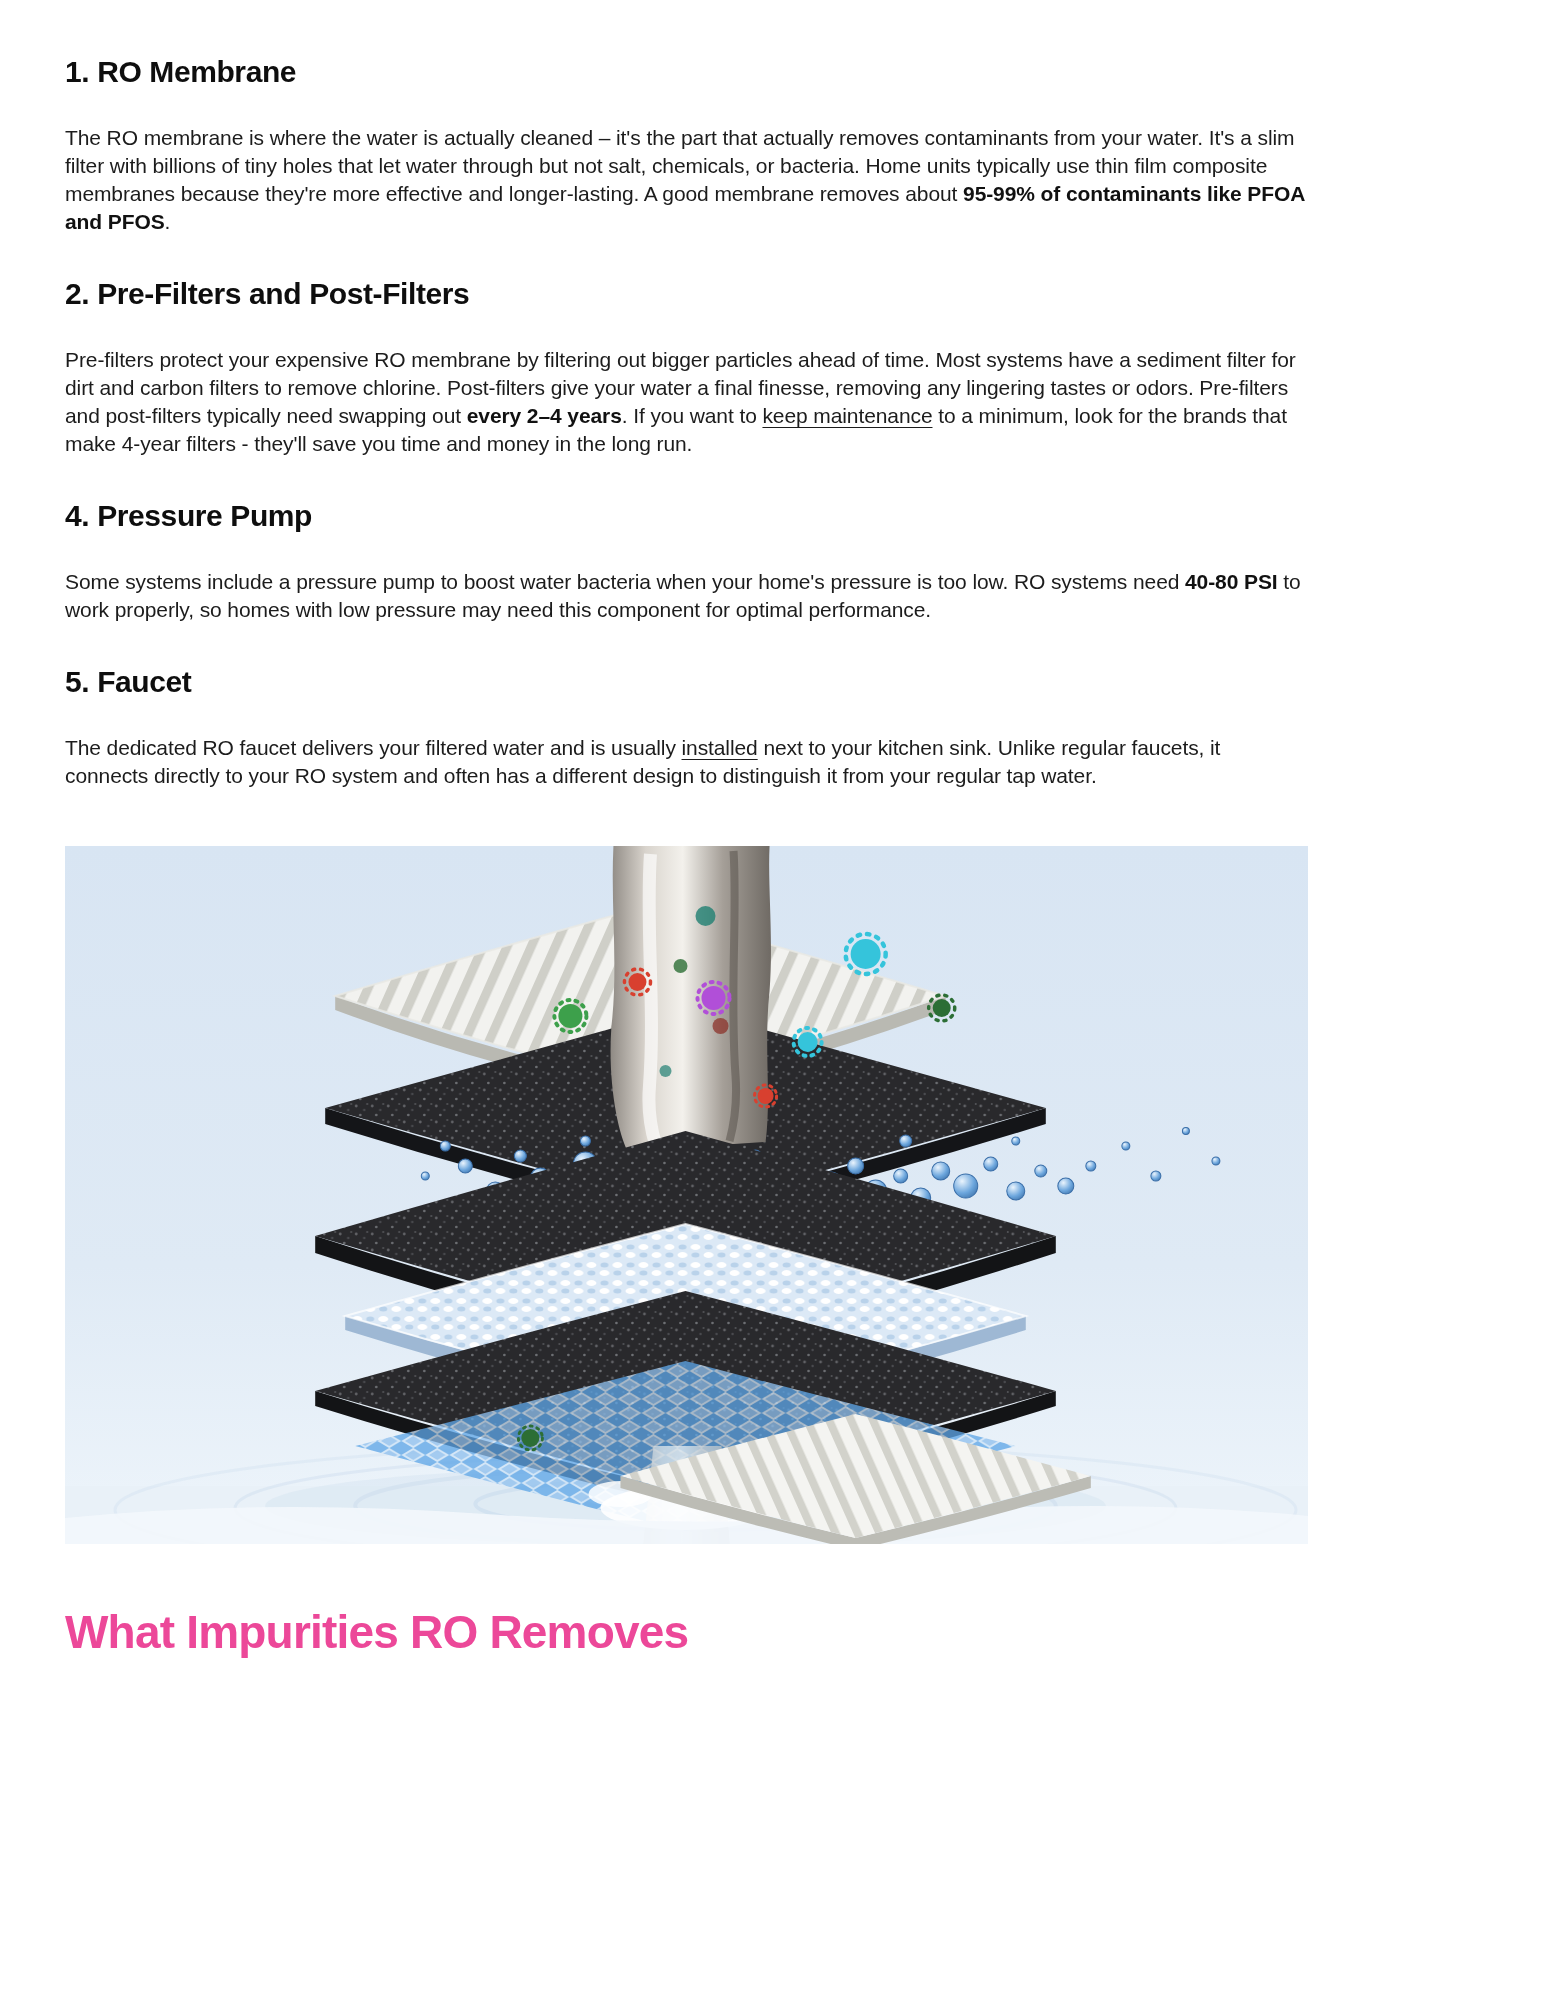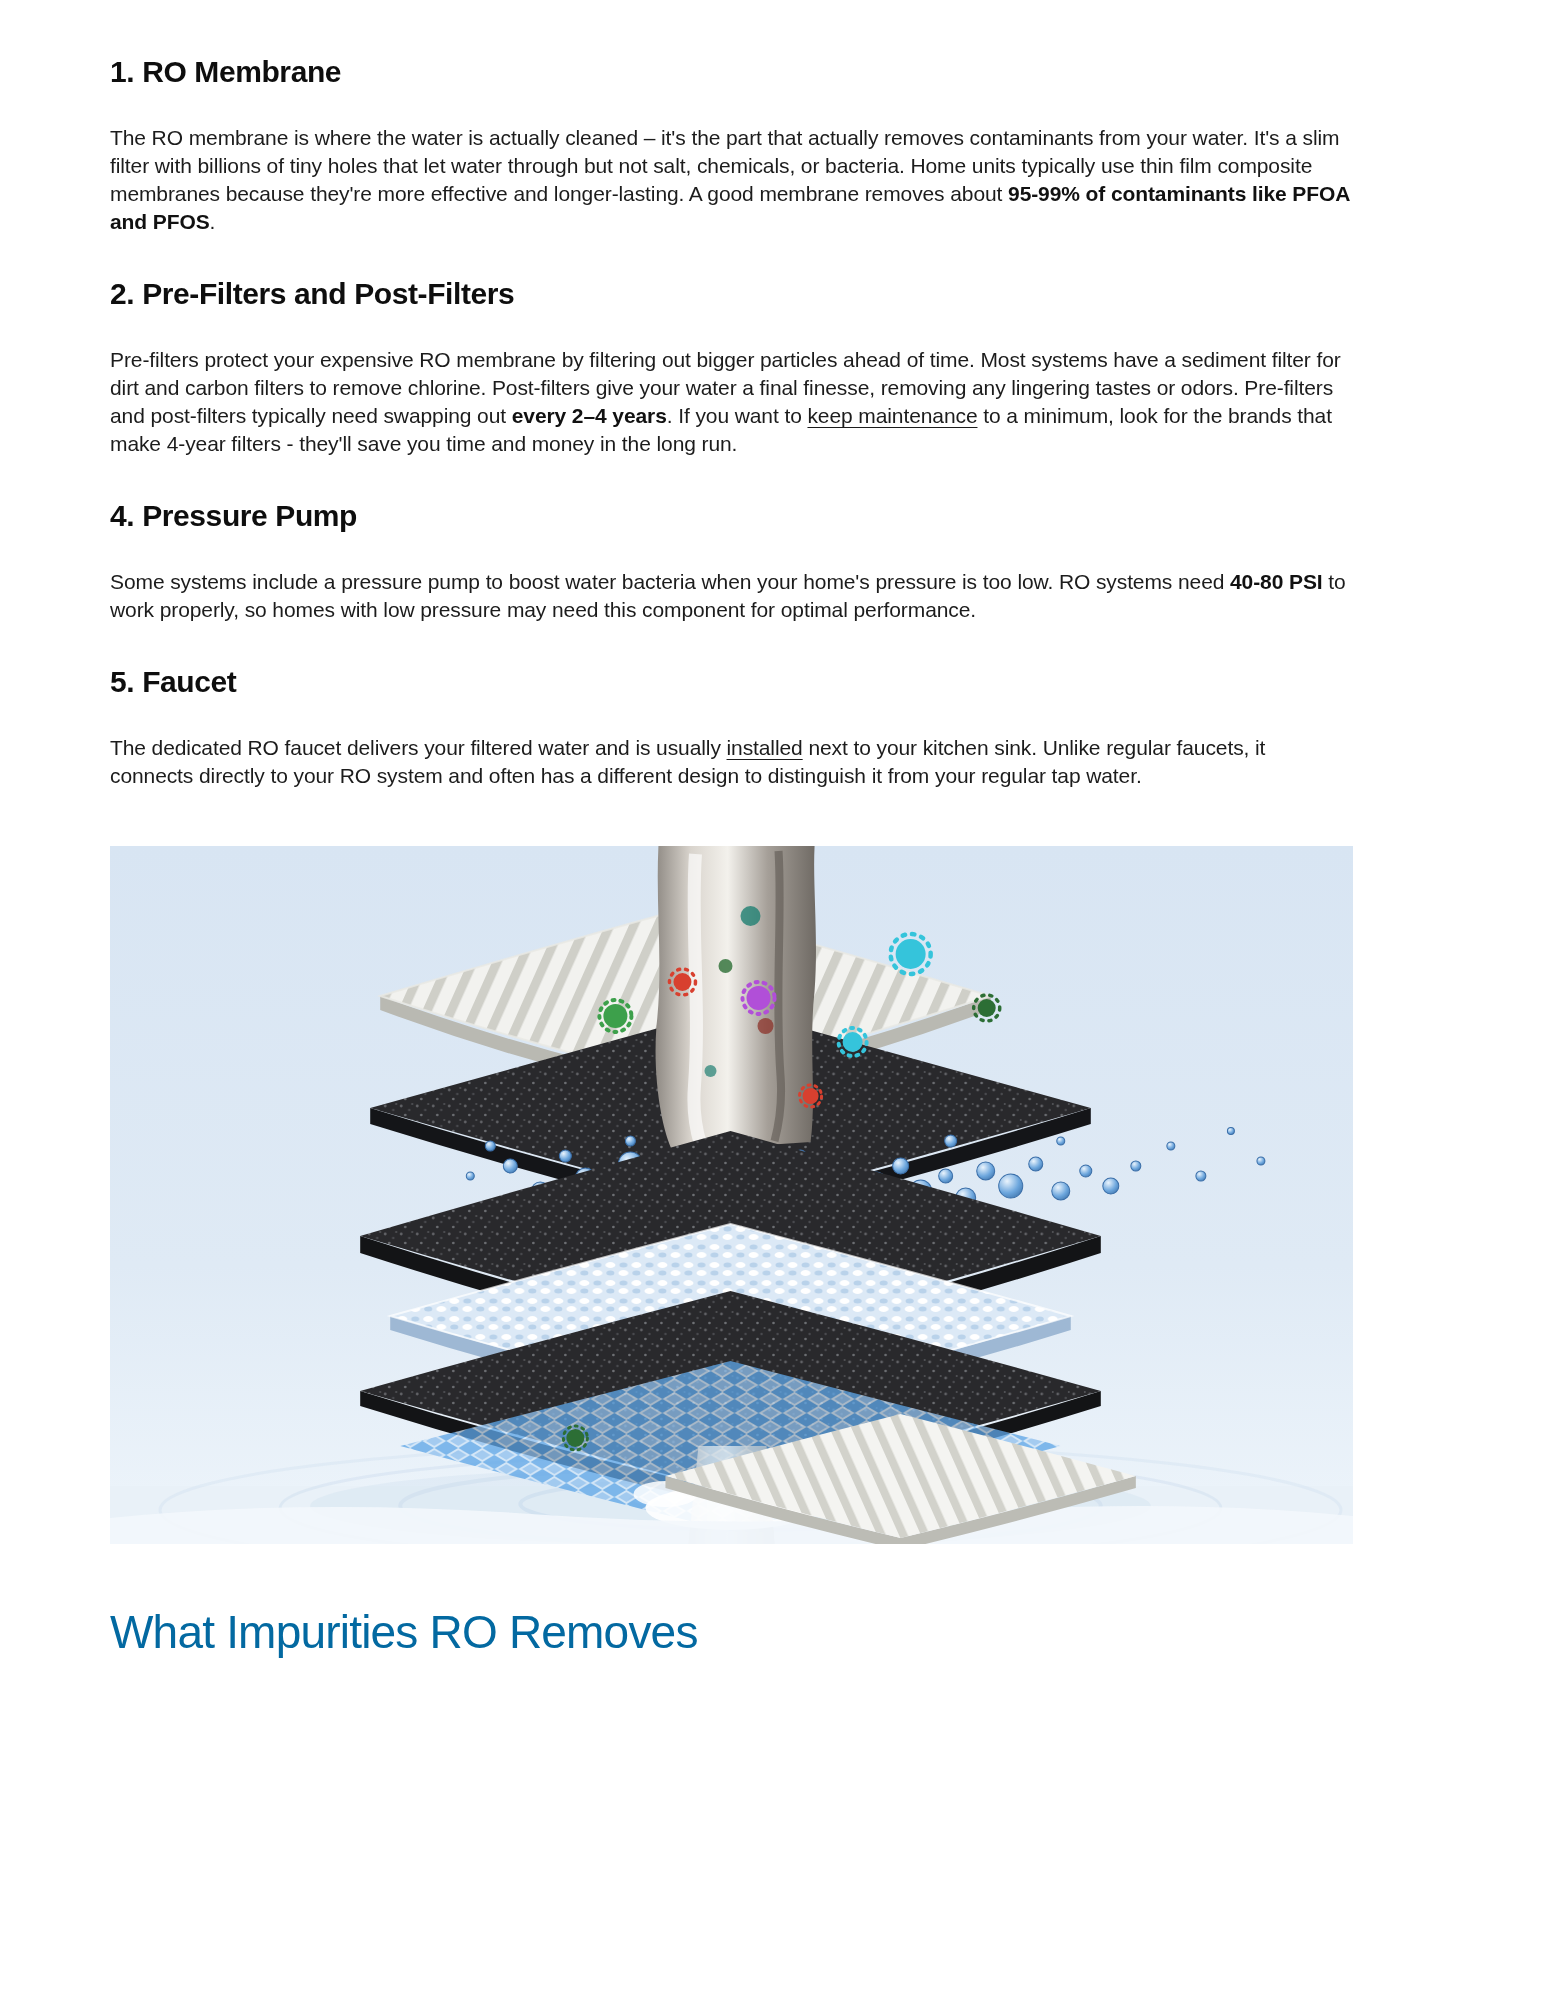--- a/index.html
+++ b/index.html
@@ -1,41 +1,41 @@
 <!DOCTYPE html>
 <html style="--ill-top: #d8e5f3; --ill-bottom: #eef5fb;"><head>
 <meta charset="utf-8">
 <style>
   html,body{margin:0;padding:0;}
   body{
     width:1545px;height:2000px;overflow:hidden;background:#ffffff;
     font-family:"Liberation Sans","DejaVu Sans",sans-serif;
     -webkit-font-smoothing:antialiased;
   }
-  .content{padding:54px 110px 0;}
+  .content{padding:54px 65px 0;}
   h3.h-sec{
     font-size:30px;line-height:36px;font-weight:700;color:#0e0e0e;
     margin:0;letter-spacing:-0.4px;
   }
   section + section h3.h-sec{margin-top:40px;}
   .para{
     margin:34px 0 0;font-size:21px;line-height:28px;color:#1c1c1c;
     letter-spacing:-0.1px;max-width:1243px;
   }
   .para .bold{font-weight:700;color:#111;}
   .para a.link{
     color:inherit;text-decoration:underline;
     text-decoration-thickness:1px;text-underline-offset:4px;cursor:pointer;
   }
   figure.hero{
     margin:56px 0 0;width:1243px;height:698px;overflow:hidden;
   }
   figure.hero svg{display:block;width:100%;height:100%;}
   h2.h-big{
-    font-size:46px;line-height:52px;font-weight:400;color:#0369a1;
+    font-size:46px;line-height:52px;font-weight:700;color:#ec4899;
     margin:62px 0 0;letter-spacing:-0.8px;
   }
   .microbe{stroke-linecap:round;}
 </style>
 </head>
 <body>
 
 <div class="page">
   <main class="content">
 

